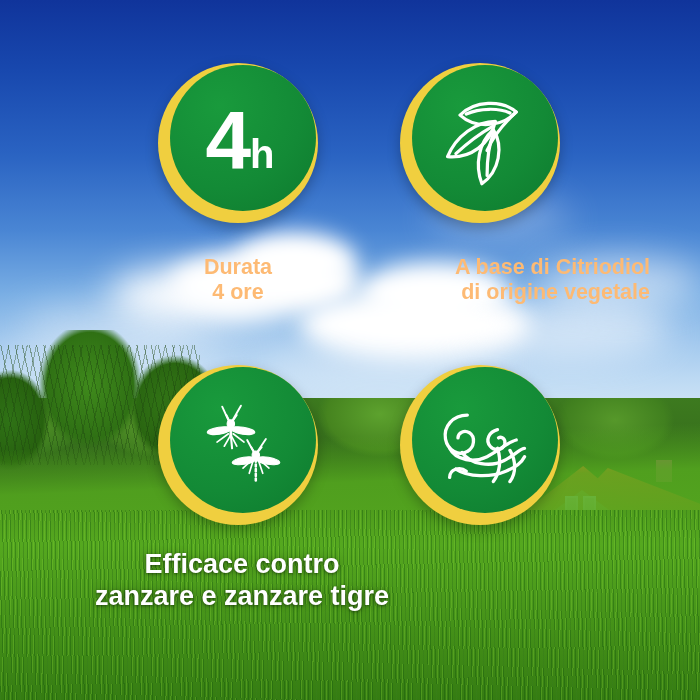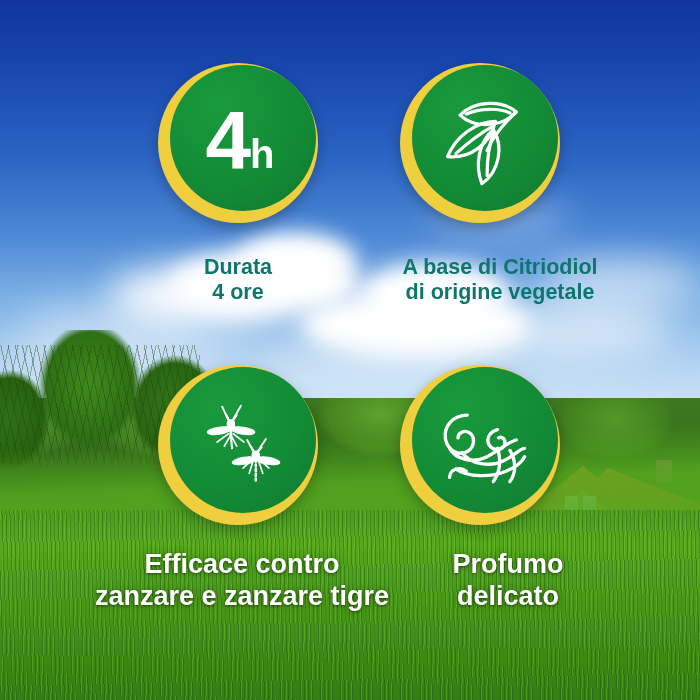--- a/index.html
+++ b/index.html
@@ -141,27 +141,27 @@
   .badge-text .num{font-size:82px;}
   .badge-text .unit{font-size:40px;margin-left:1px;}
 
   .badge-icon{width:104px;height:104px;display:block;}
 
   
   .caption{
     position:absolute;text-align:center;font-weight:bold;
     line-height:1.18;white-space:pre-line;
   }
-  .caption.dark{color:#0f766e;font-size:21.5px;}
+  .caption.dark{color:#fdba74;font-size:21.5px;}
   .caption.light{
     color:#ffffff;font-size:27px;
     text-shadow:0 1px 3px rgba(0,0,0,.45),0 0 9px rgba(0,0,0,.28);
   }
   #caption-duration{left:138px;top:255px;width:200px;}
-  #caption-citriodiol{left:350px;top:255px;width:300px;}
+  #caption-citriodiol{left:350px;top:255px;width:300px;text-align:right;}
   #caption-mosquito{left:78px;top:549px;width:328px;}
   #caption-scent{left:408px;top:549px;width:200px;}
 </style>
 </head>
 <body>
 
 <div id="stage">
 
   <div class="bg-sky"></div>
 
@@ -293,16 +293,14 @@
       </svg>
     </div>
   </div>
 
   <div class="caption dark" id="caption-duration">Durata
 4 ore</div>
   <div class="caption dark" id="caption-citriodiol">A base di Citriodiol
 di origine vegetale</div>
   <div class="caption light" id="caption-mosquito">Efficace contro
 zanzare e zanzare tigre</div>
-  <div class="caption light" id="caption-scent">Profumo
-delicato</div>
 
 </div>
 
 </body></html>

